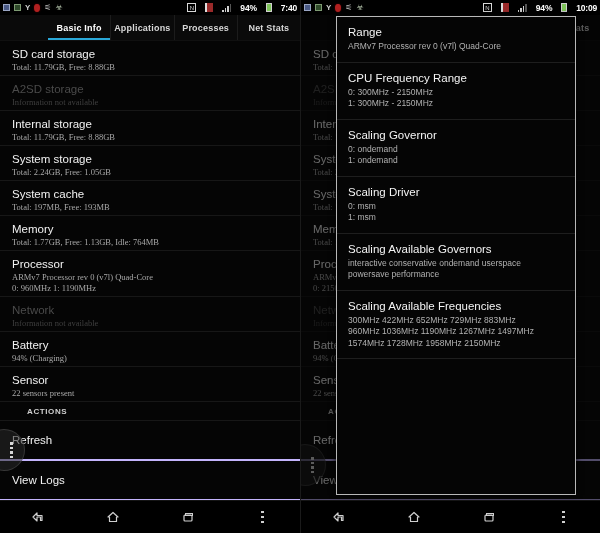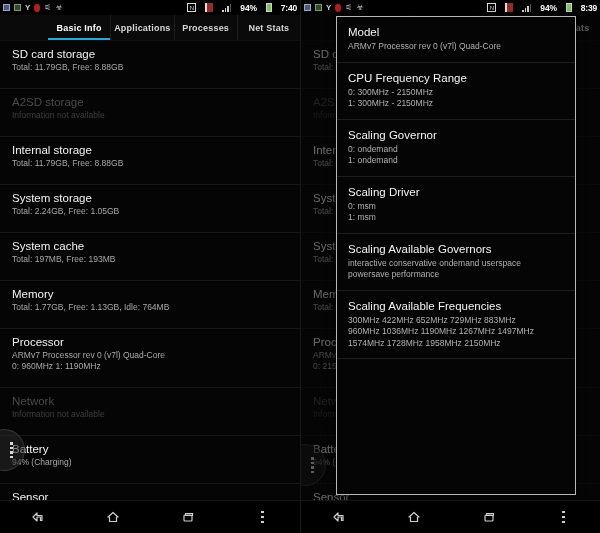--- a/index.html
+++ b/index.html
@@ -40,23 +40,23 @@
   .tab { flex:1; display:flex; align-items:center; justify-content:center;
          font-size:9px; font-weight:bold; color:#d8d8d8; position:relative;
          border-right:1px solid #1c1c1c; letter-spacing:.2px; }
   .tab:last-child { border-right:none; }
   .tab.active { color:#ffffff;margin-left:48px; }
   .tab.active::after { content:""; position:absolute; left:0; right:0; bottom:0;
                        height:2.5px; background:#2aa8d8; }
 
   
   .list { position:relative; }
-  .row { padding:6px 10px 15px 12px; border-bottom:1px solid #171717; }
+  .row { padding:6px 10px 2px 12px; border-bottom:1px solid #171717; }
   .row .t { font-size:11.5px; color:#f2f2f2; line-height:14px; }
-  .row .s { font-size:8.5px; color:#a9a9a9; line-height:11px; margin-top:1px; }
+  .row .s { font-size:8.5px; color:#a9a9a9; line-height:11px; margin-top:1px;font-family:Liberation Serif, serif; }
   .row.disabled .t { color:#4a4a4a; }
   .row.disabled .s { color:#3f3f3f; }
   .section { padding:5px 10px 4px 27px; font-size:8px; font-weight:bold;
              color:#cfcfcf; letter-spacing:.6px; border-bottom:1px solid #171717; }
   .action { padding:13px 10px 13px 12px; border-bottom:2px solid #c4b5fd;
             font-size:11.5px; color:#f2f2f2; }
 
   
   .handle { position:absolute; left:-17px; top:429px; width:42px; height:42px;
             border-radius:50%; background:rgba(40,40,40,.55);
@@ -218,21 +218,21 @@
         <span class="nfc">N</span>
         <span class="appico"></span>
         <span class="bars">
             <i></i>
             <i></i>
             <i></i>
             <i></i>
           </span>
         <span class="pct">94%</span>
         <span class="batt"></span>
-        <span class="clock">8:39</span>
+        <span class="clock">10:09</span>
       </div>
     </div>
 
     <div class="dim-content">
       <div class="tabs">
         <div class="tab active">Basic Info</div>
         <div class="tab">Applications</div>
         <div class="tab">Processes</div>
         <div class="tab">Net Stats</div>
       </div>
@@ -288,21 +288,21 @@
             <i></i>
             <i></i>
             <i></i>
             <i></i>
           </span>
       </div>
     </div>
 
     <div class="dialog">
       <div class="d-row">
-        <div class="t">Model</div>
+        <div class="t">Range</div>
         <div class="s">ARMv7 Processor rev 0 (v7l) Quad-Core</div>
       </div>
       <div class="d-row">
         <div class="t">CPU Frequency Range</div>
         <div class="s">0: 300MHz - 2150MHz<br>1: 300MHz - 2150MHz</div>
       </div>
       <div class="d-row">
         <div class="t">Scaling Governor</div>
         <div class="s">0: ondemand<br>1: ondemand</div>
       </div>

